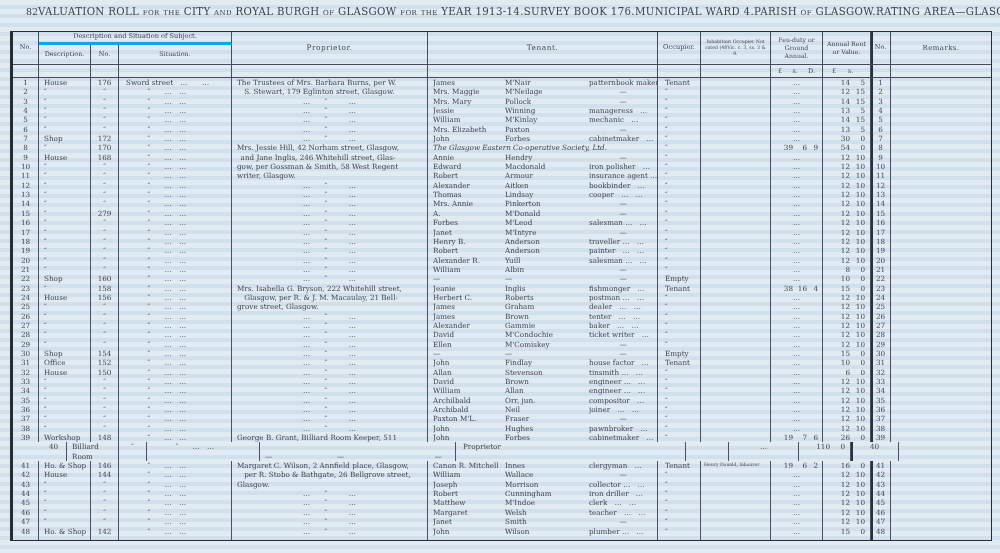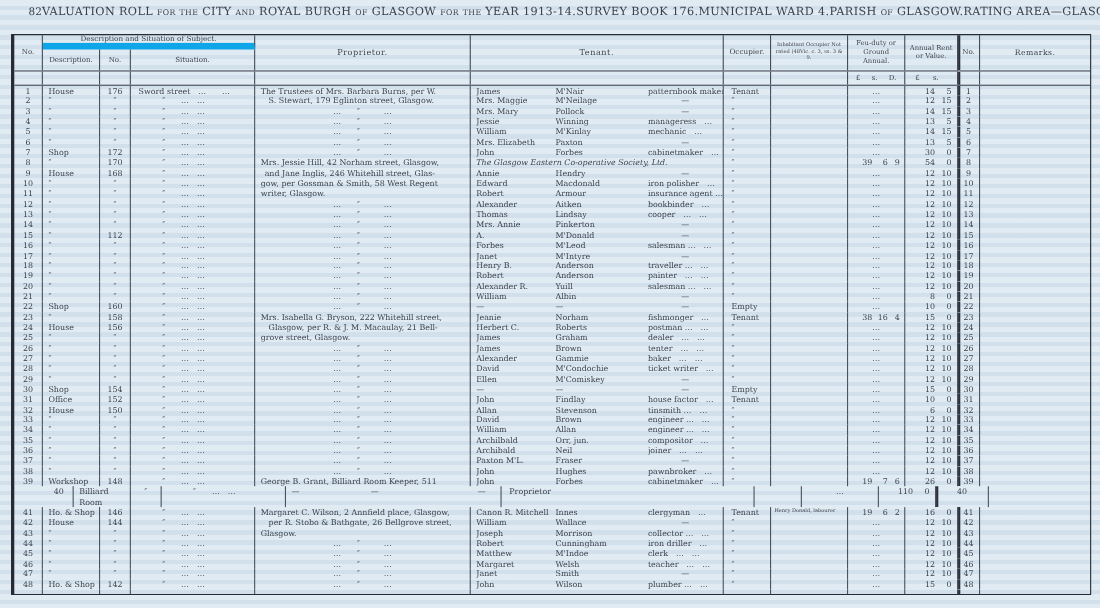--- a/index.html
+++ b/index.html
@@ -13,21 +13,21 @@
   .tophdr .pgno{font-size:9.5px;letter-spacing:0;}
   
   .tbl{position:absolute;left:10px;top:31px;width:978px;height:508px;border:1.6px solid #262b34;
        border-left-width:3px;display:flex;flex-direction:column;
        --cols:26px 52px 28px 113px 196px 230px 43px 70px 52px 48px 20px 1fr;}
   .hdr{display:grid;grid-template-columns:var(--cols);grid-template-rows:13px 19px;height:32px;
        border-bottom:1px solid #454b58;flex:none;}
   .hc{border-right:1px solid #454b58;display:flex;align-items:center;justify-content:center;
       text-align:center;line-height:1.2;overflow:hidden;}
   .hno{grid-column:1;grid-row:1/3;font-size:6.4px;}
-  .hgroup{grid-column:2/5;grid-row:1;border-bottom:6px solid #0ea5e9;font-size:6.6px;}
+  .hgroup{grid-column:2/5;grid-row:1;border-bottom:3px solid #0ea5e9;font-size:6.6px;}
   .hdesc{grid-column:2;grid-row:2;font-size:6.4px;}
   .hsno{grid-column:3;grid-row:2;font-size:6.4px;}
   .hsit{grid-column:4;grid-row:2;font-size:6.4px;}
   .hprop{grid-column:5;grid-row:1/3;font-size:7.4px;letter-spacing:.5px;}
   .hten{grid-column:6;grid-row:1/3;font-size:7.4px;letter-spacing:.5px;}
   .hocc{grid-column:7;grid-row:1/3;font-size:6.6px;}
   .hinh{grid-column:8;grid-row:1/3;font-size:4.7px;line-height:1.3;padding:0 2px;}
   .hfeu{grid-column:9;grid-row:1/3;font-size:6.2px;line-height:1.25;padding:0 3px;}
   .hrent{grid-column:10;grid-row:1/3;font-size:6.2px;line-height:1.25;padding:0 3px;}
   .hno2{grid-column:11;grid-row:1/3;font-size:6.4px;box-shadow:inset 2px 0 0 #2a2f39;}
@@ -44,21 +44,21 @@
   .r{display:grid;grid-template-columns:var(--cols);height:9.35px;line-height:9.35px;font-size:7.2px;flex:none;}
   .r.tall{height:18.7px;margin-left:28px;}
   .r.filler{flex:1;height:auto;}
   .cl{border-right:1px solid #4a5160;overflow:hidden;white-space:nowrap;}
   .ctr{text-align:center;}
   .pre{white-space:pre-line;}
   .cd{padding-left:5px;}
   .cst{padding-left:7px;}
   .cpr{padding-left:5px;}
   .cpr.ctr{padding-left:0;}
-  .ct{display:flex;padding-left:5px;}
+  .ct{display:flex;padding-left:5px;align-items:flex-end;}
   .t1{width:72px;flex:none;overflow:hidden;}
   .t2{width:84px;flex:none;overflow:hidden;}
   .t3{flex:1;overflow:hidden;}
   .t3.ctr{text-align:center;}
   .t-full{white-space:nowrap;font-style:italic;}
   .coc{padding-left:7px;}
   .cih{font-size:4.6px;line-height:1.15;white-space:normal;padding:1px 2px 0 3px;overflow:hidden;}
   .cfe{display:flex;justify-content:flex-end;padding-right:4px;}
   .cfe.ctr{display:block;text-align:center;padding-right:0;}
   .f0{width:18px;text-align:right;}
@@ -416,21 +416,21 @@
           <div class="cl crt">
             <span class="rp">12</span>
             <span class="rs">10</span>
           </div>
           <div class="cl cn2 ctr">14</div>
           <div class="cl crm"></div>
         </div>
         <div class="r">
           <div class="cl cn ctr">15</div>
           <div class="cl cd pre">″</div>
-          <div class="cl csn ctr">112</div>
+          <div class="cl csn ctr">279</div>
           <div class="cl cst">   ″  … …</div>
           <div class="cl cpr pre ctr">…  ″   …</div>
           <div class="cl ct">
             <span class="t1">A.</span>
             <span class="t2">M'Donald</span>
             <span class="t3 ctr">—</span>
           </div>
           <div class="cl coc">″</div>
           <div class="cl cih"></div>
           <div class="cl cfe ctr">…</div>
@@ -589,21 +589,21 @@
           <div class="cl crm"></div>
         </div>
         <div class="r">
           <div class="cl cn ctr">23</div>
           <div class="cl cd pre">″</div>
           <div class="cl csn ctr">158</div>
           <div class="cl cst">   ″  … …</div>
           <div class="cl cpr pre">Mrs. Isabella G. Bryson, 222 Whitehill street,</div>
           <div class="cl ct">
             <span class="t1">Jeanie</span>
-            <span class="t2">Norham</span>
+            <span class="t2">Inglis</span>
             <span class="t3">fishmonger …</span>
           </div>
           <div class="cl coc">Tenant</div>
           <div class="cl cih"></div>
           <div class="cl cfe">
             <span class="f0">38</span>
             <span class="f1">16</span>
             <span class="f2">4</span>
           </div>
           <div class="cl crt">

